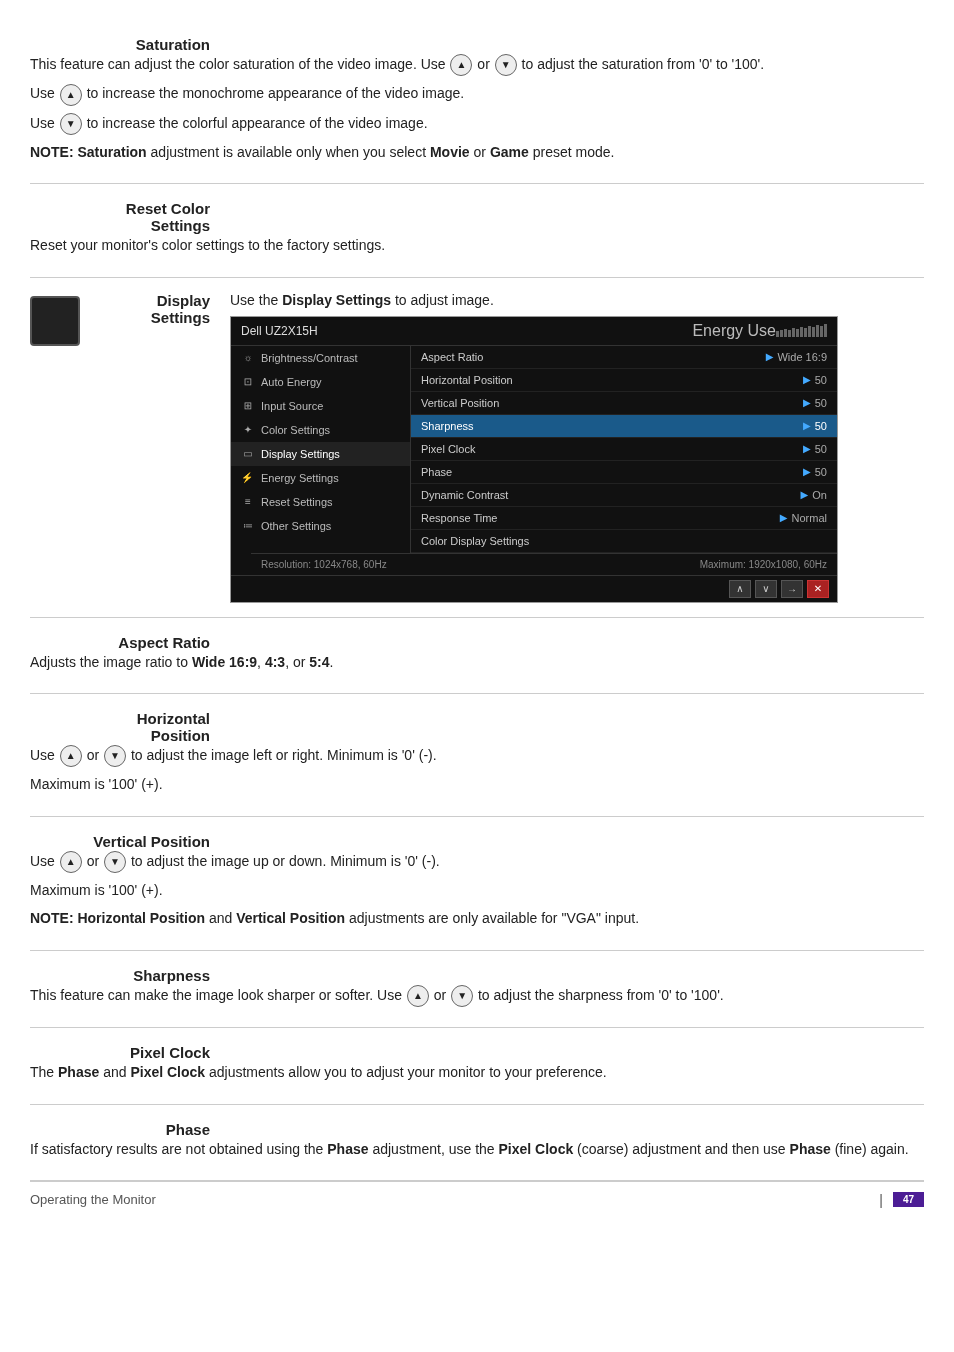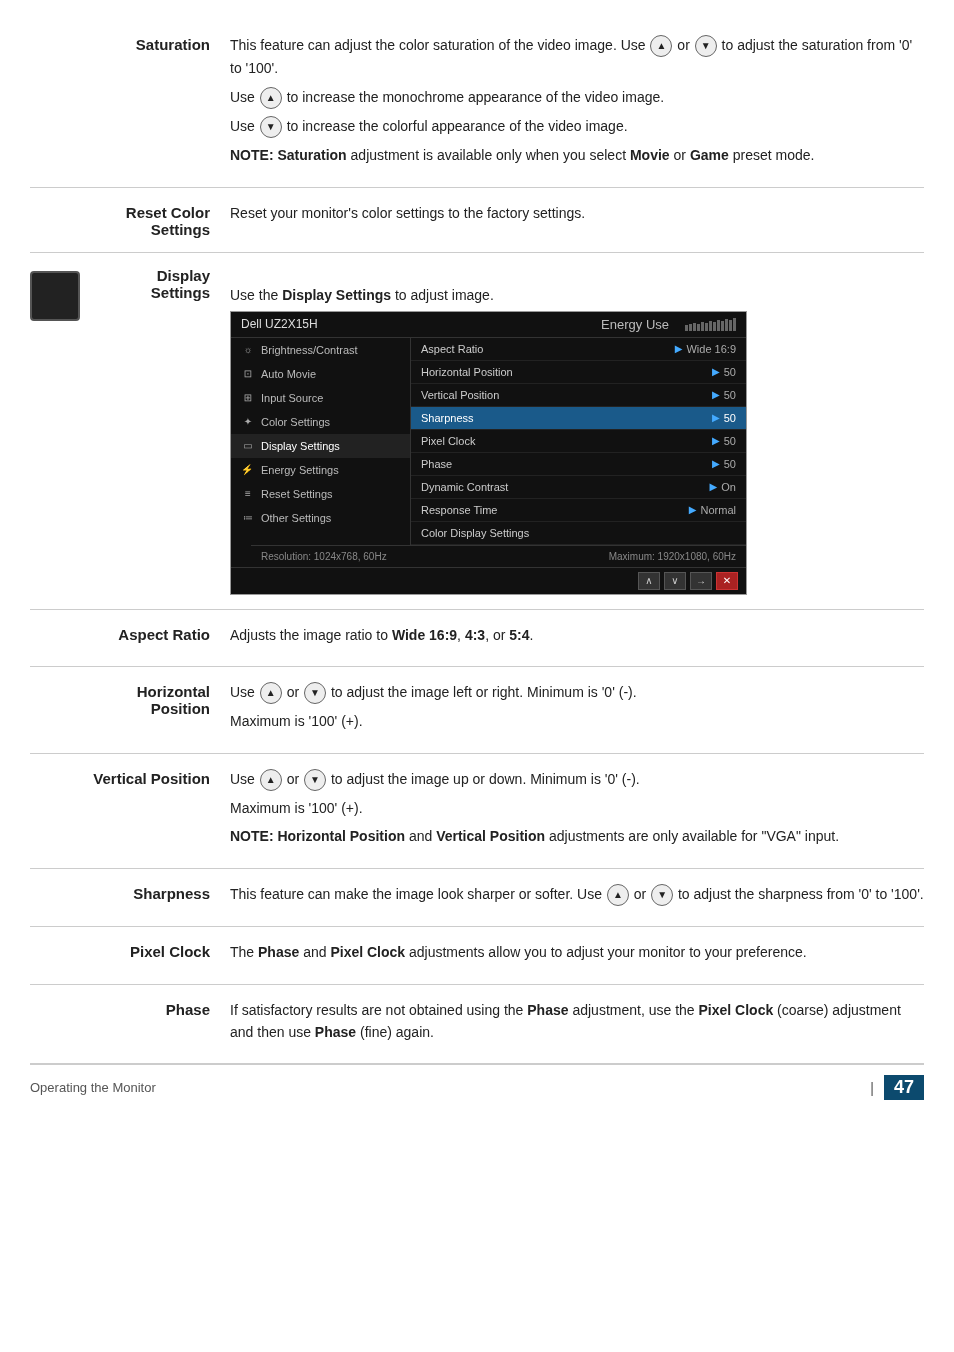--- a/index.html
+++ b/index.html
@@ -16,20 +16,21 @@
     .page-content {
       width: 100%;
     }
 
     
     .row {
       display: flex;
       border-bottom: 1px solid #ccc;
       padding: 14px 0;
       align-items: flex-start;
+      flex-direction: column;
     }
 
     .row-label {
       width: 200px;
       min-width: 200px;
       font-weight: bold;
       font-size: 15px;
       padding-right: 20px;
       text-align: right;
       padding-top: 2px;
@@ -58,40 +59,40 @@
       font-size: 10px;
       vertical-align: middle;
       margin: 0 1px;
     }
 
     
     .osd-container {
       border: 1px solid #999;
       background: #111;
       color: #ccc;
-      width: 517px;
+      width: 608px;
       font-size: 12px;
       margin-top: 6px;
     }
 
     .osd-header {
       display: flex;
       justify-content: space-between;
       align-items: center;
       padding: 5px 10px;
       border-bottom: 1px solid #333;
       color: #ddd;
       font-size: 12px;
     }
 
     .osd-energy {
       display: flex;
       align-items: center;
-      gap: 16px;
-      font-size: 13px;
+      gap: 0;
+      font-size: 16px;
       color: #bbb;
     }
 
     .energy-bars {
       display: flex;
       gap: 1px;
       align-items: flex-end;
     }
 
     .energy-bar {
@@ -250,23 +251,23 @@
       padding-top: 10px;
       border-top: 1px solid #ccc;
     }
 
     .footer-text {
       font-size: 13px;
       color: #555;
     }
 
     .footer-page {
-      font-size: 18px;
+      font-size: 10px;
       font-weight: bold;
-      background: #0c4a6e;
+      background: #4c1d95;
       color: #fff;
       padding: 2px 10px;
     }
   </style>
 </head>
 <body>
 
 <div class="page-content">
 
   <div class="row">
@@ -303,21 +304,21 @@
   </div>
 
   <div class="display-settings-row">
     <div class="display-settings-label-col">
       <div style="display:flex; align-items:flex-start; gap:8px; justify-content:flex-end;">
         <div class="monitor-icon"></div>
         <span class="display-settings-label-text">Display Settings</span>
       </div>
     </div>
     <div class="display-settings-content">
-      <p style="margin-bottom:8px;margin-top:20px;">
+      <p style="margin-bottom:8px;">
         Use the <strong>Display Settings</strong> to adjust image.
       </p>
 
       <div class="osd-container">
 
         <div class="osd-header">
           <span>Dell UZ2X15H</span>
           <div class="osd-energy">
             <span>Energy Use</span>
             <div class="energy-bars">
@@ -340,21 +341,21 @@
 
         <div class="osd-body">
 
           <div class="osd-left">
             <div class="osd-menu-item">
               <span class="osd-menu-icon">☼</span>
               <span>Brightness/Contrast</span>
             </div>
             <div class="osd-menu-item">
               <span class="osd-menu-icon">⊡</span>
-              <span>Auto Movie</span>
+              <span>Auto Energy</span>
             </div>
             <div class="osd-menu-item">
               <span class="osd-menu-icon">⊞</span>
               <span>Input Source</span>
             </div>
             <div class="osd-menu-item">
               <span class="osd-menu-icon">✦</span>
               <span>Color Settings</span>
             </div>
             <div class="osd-menu-item active">

